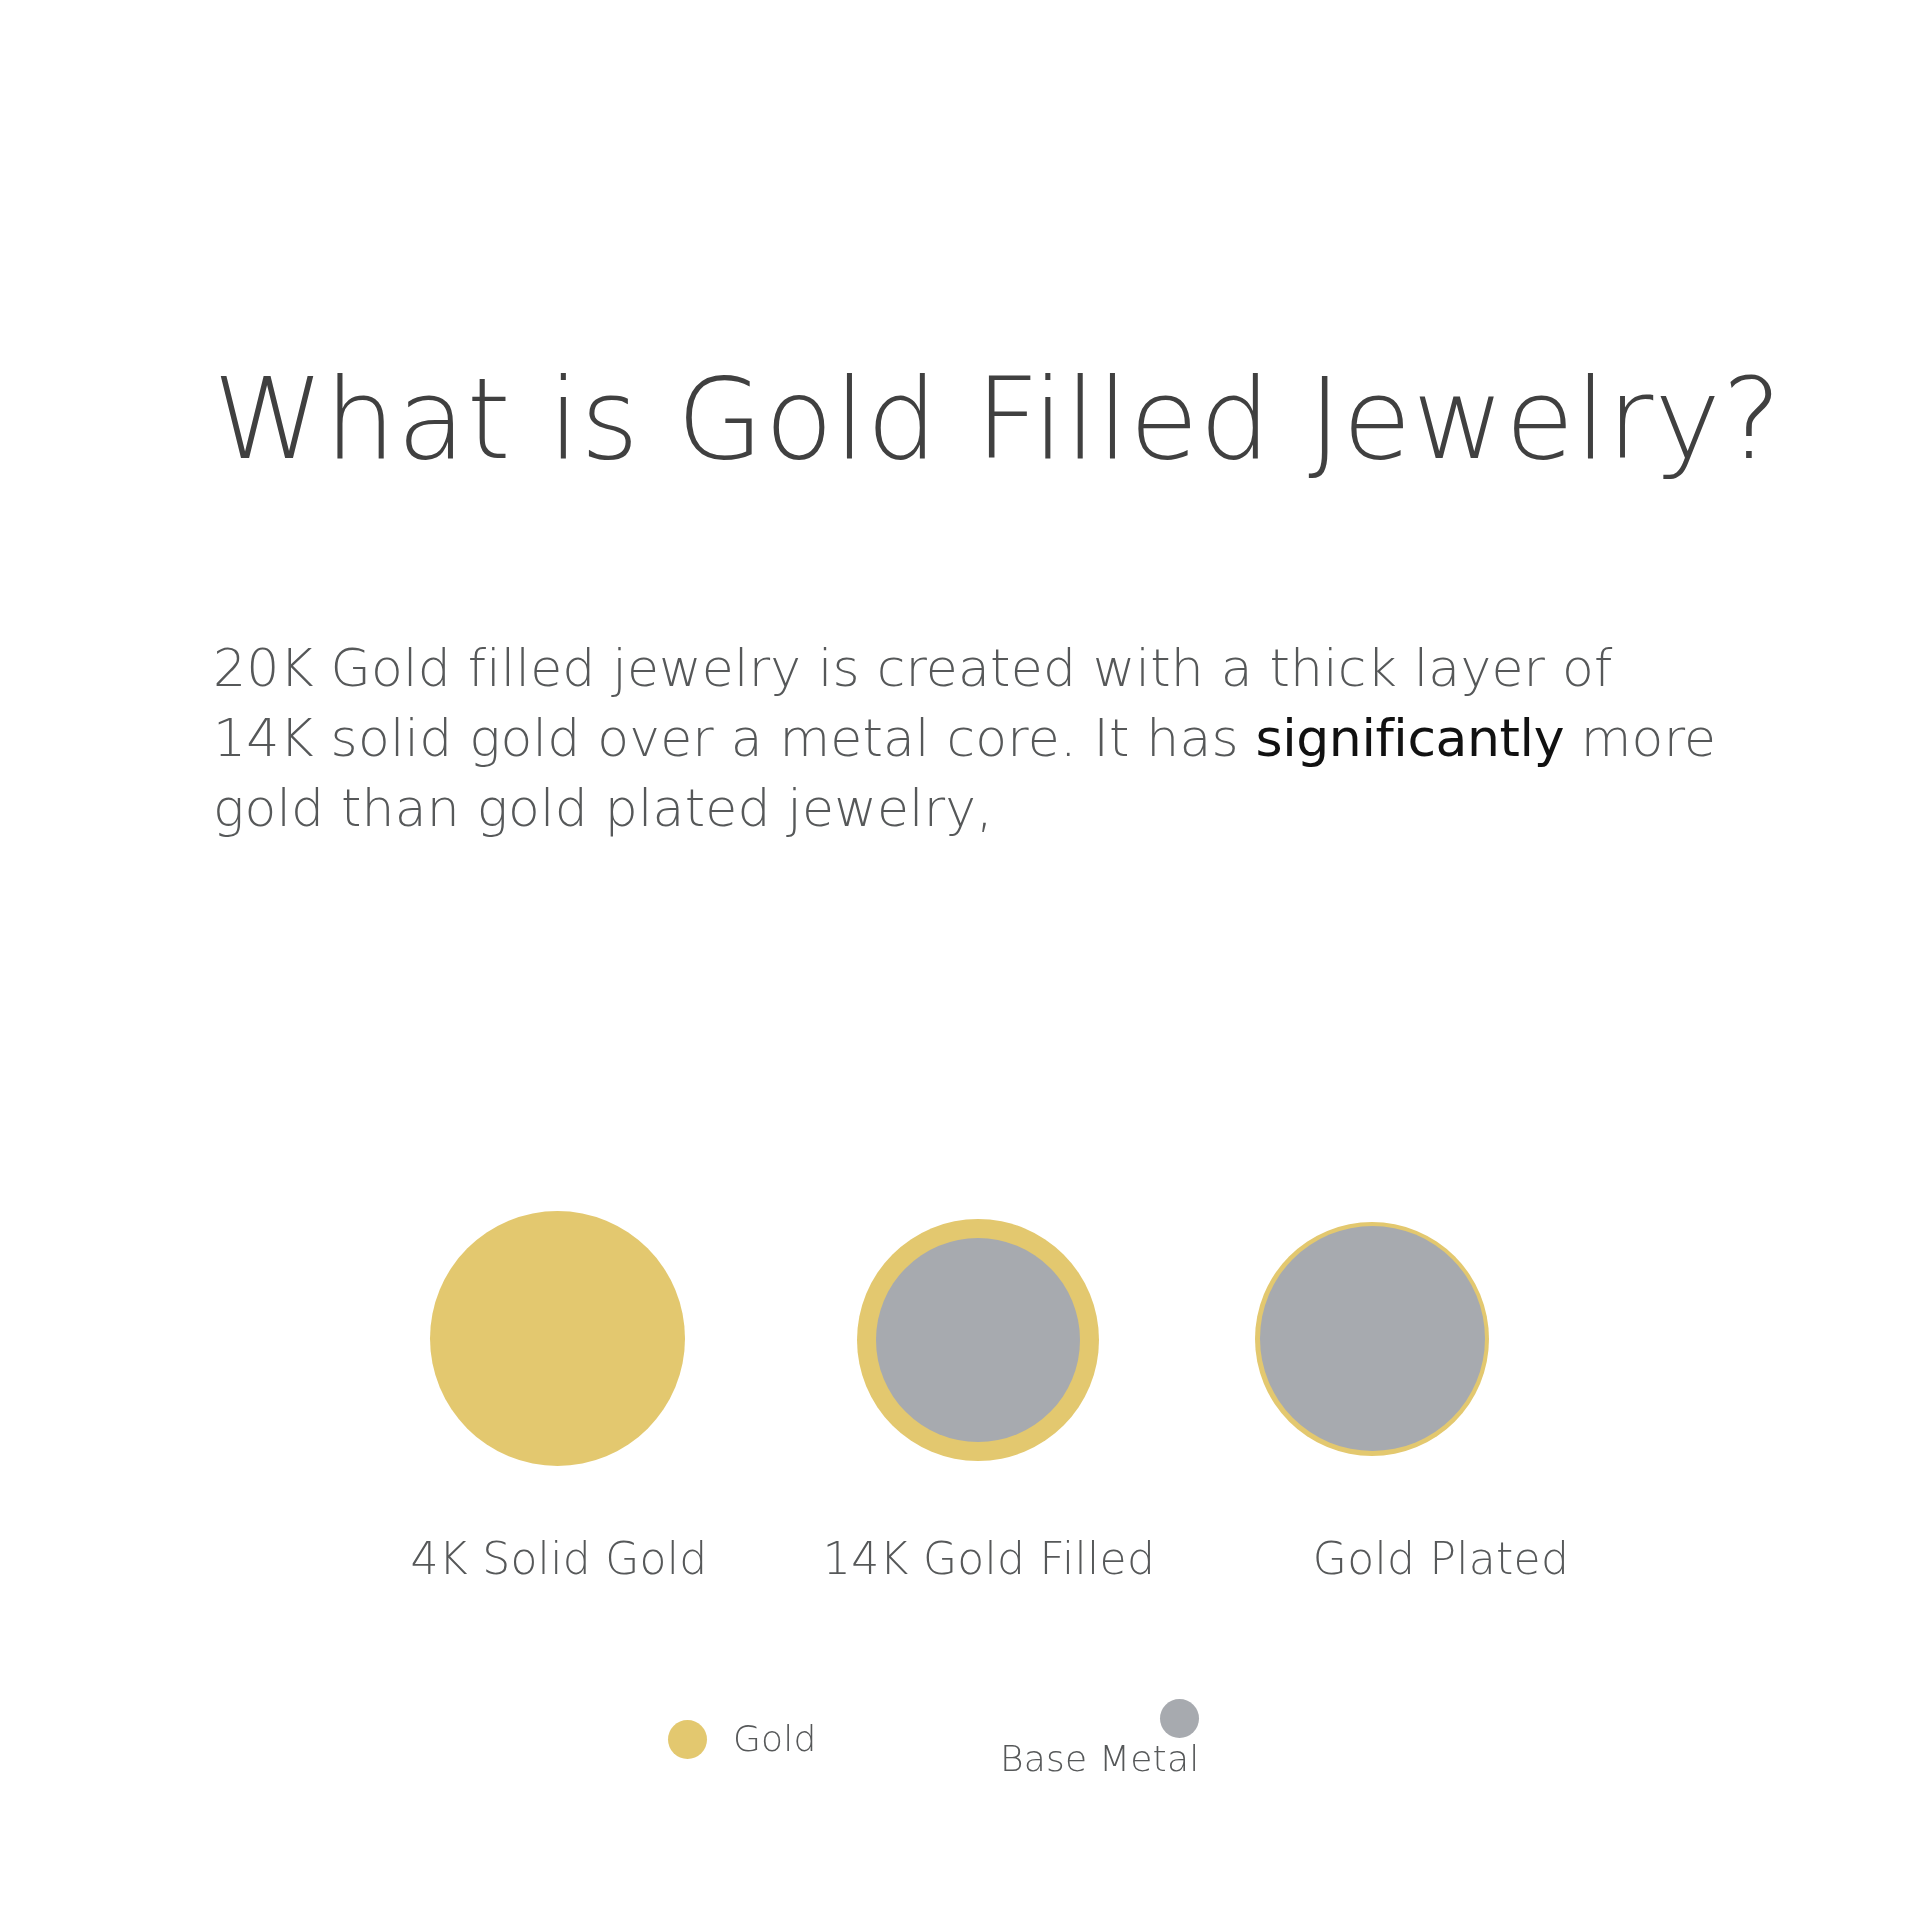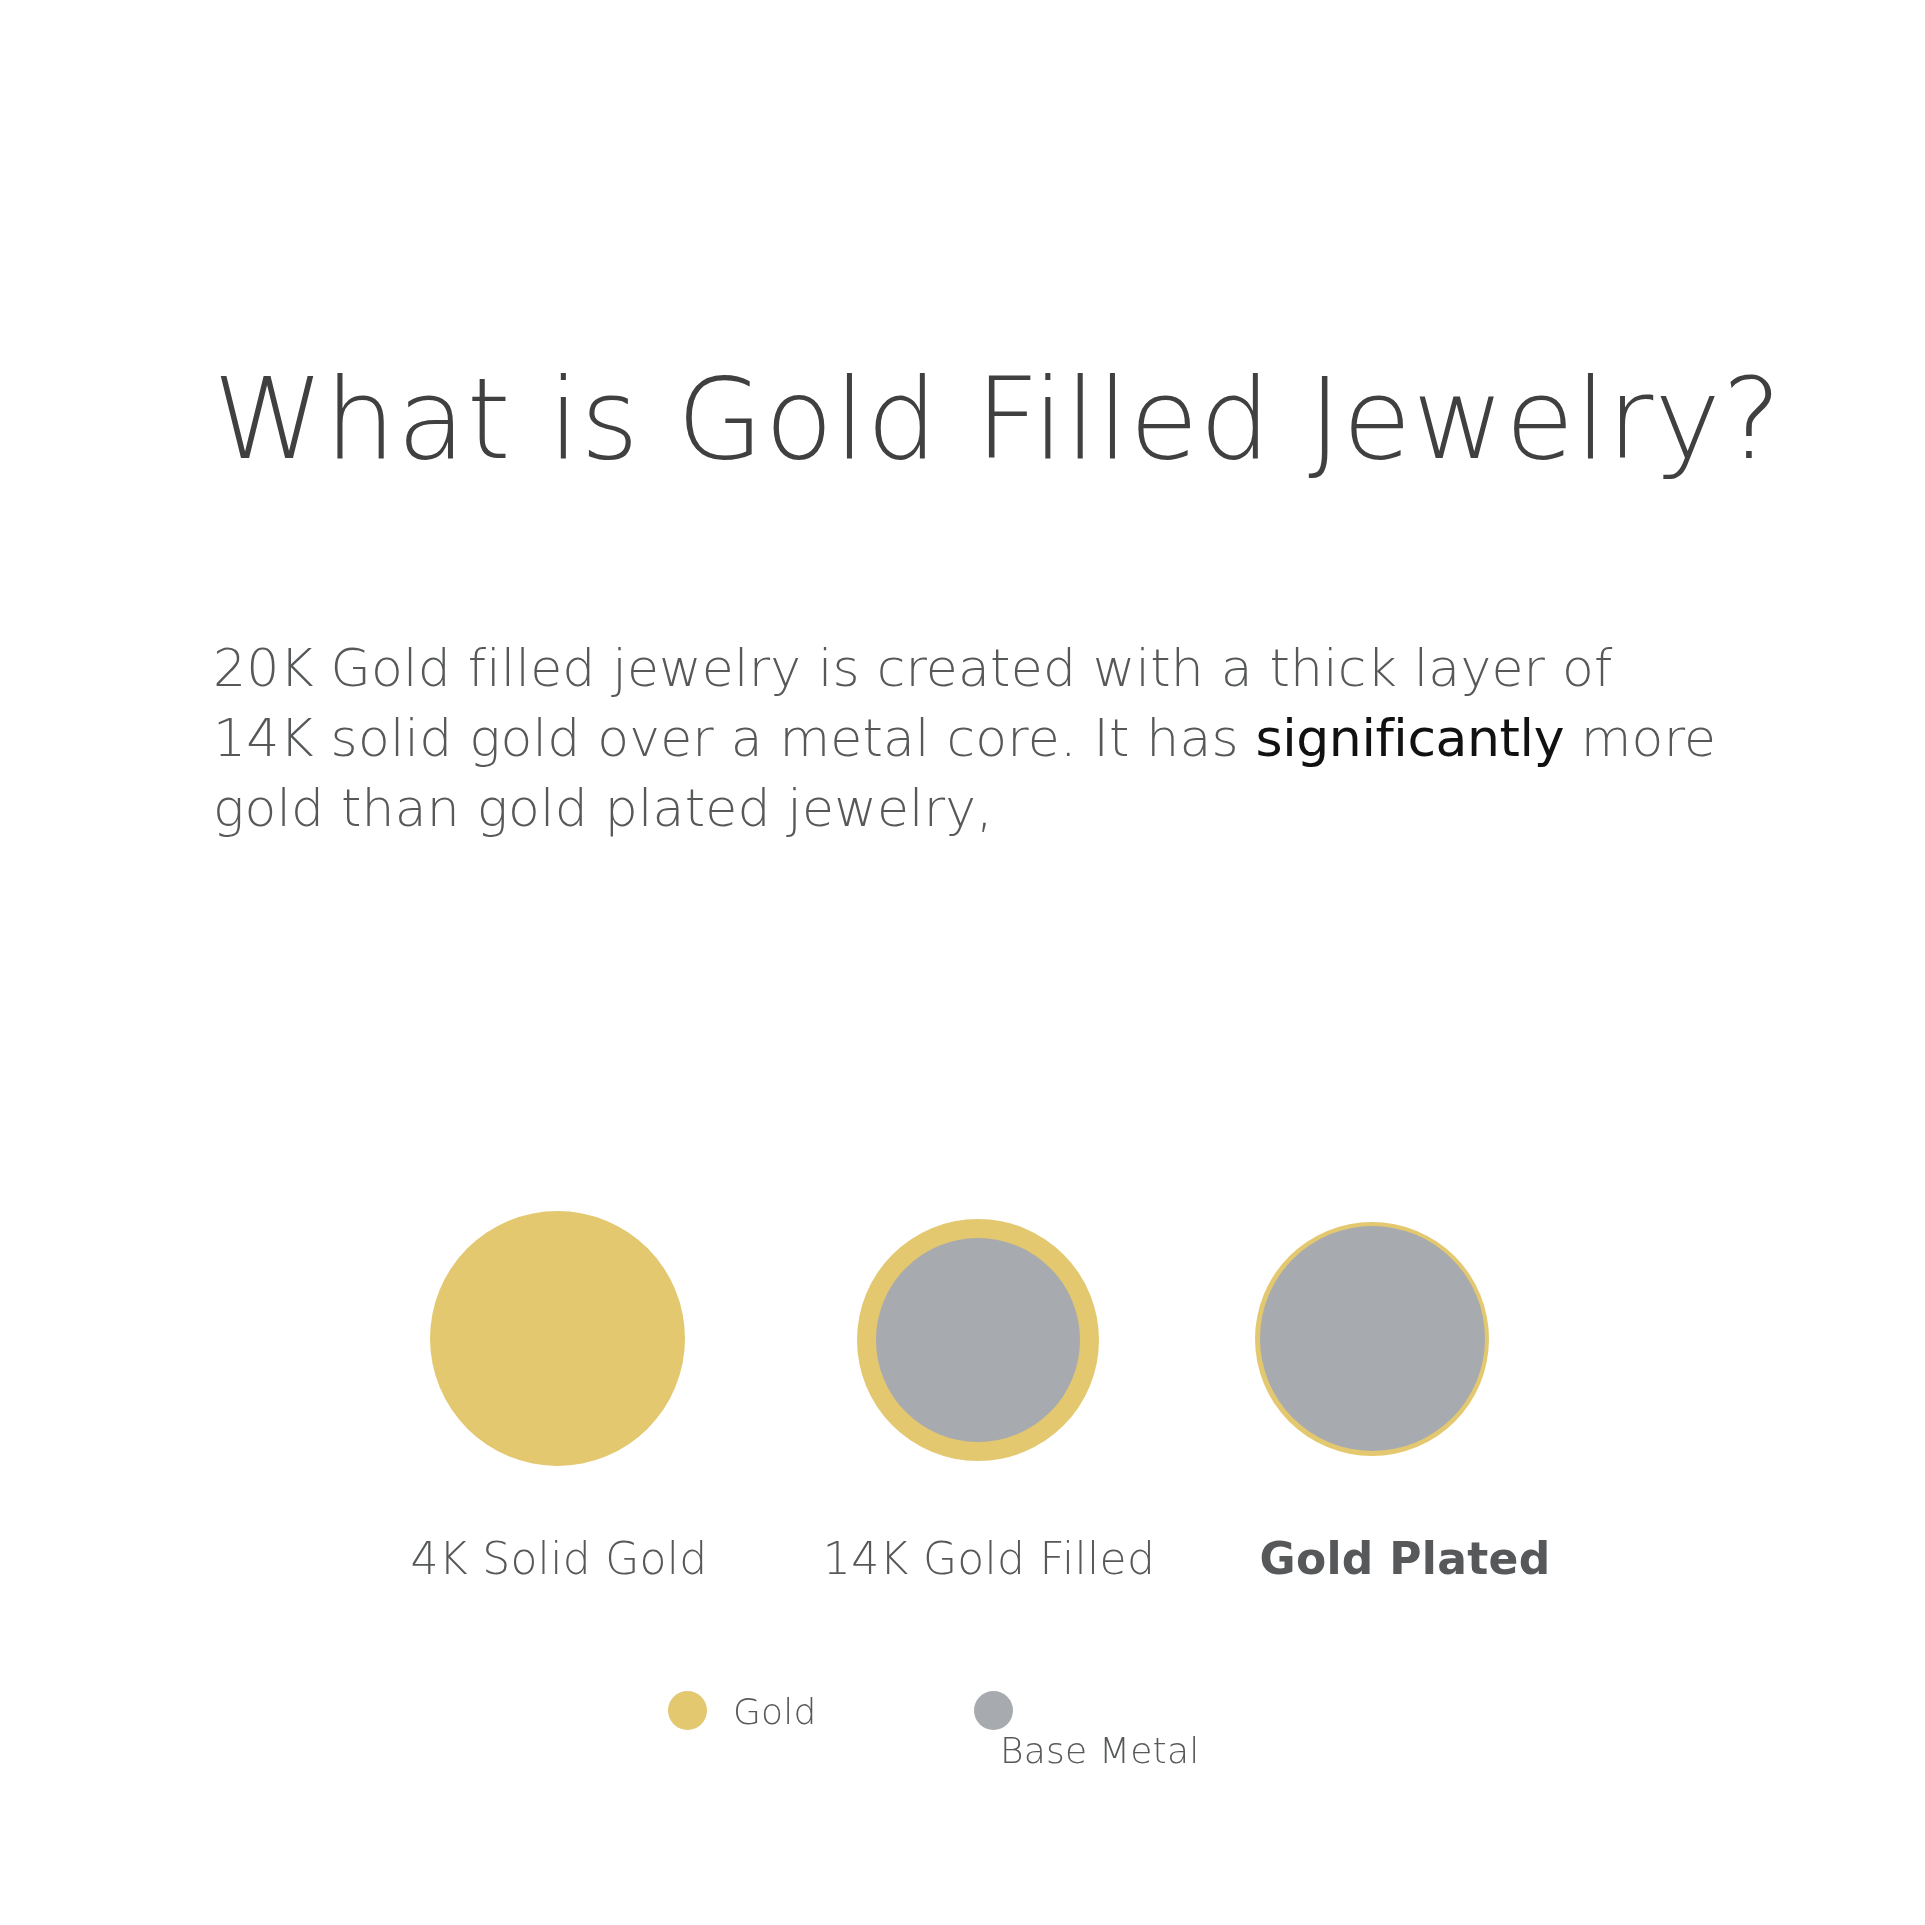--- a/index.html
+++ b/index.html
@@ -129,35 +129,35 @@
     font-family: "DejaVu Sans", "Liberation Sans", sans-serif;
     font-weight: 300;
     font-size: 44px;
     color: #565859;
     letter-spacing: 0.3px;
     white-space: nowrap;
     text-align: center;
   }
   #cap-solid  { left: 340px;  width: 438px; }
   #cap-filled { left: 770px; width: 438px; }
-  #cap-plated { left: 1186px; width: 438px; font-weight: bold; }
+  #cap-plated { left: 1222px; width: 438px; }
 
   
   .legend {
     position: absolute;
     left: 0;
     top: 1683px;
     width: 1926px;
     height: 68px;
   }
   .legend-item {
     position: absolute;
-    top: 8px;
+    top: 16px;
     display: flex;
-    align-items: flex-start;
+    align-items: flex-end;
     height: 60px;
     white-space: nowrap;
   }
   #legend-gold { left: 668px; }
   #legend-base { left: 974px; flex-direction: column; }
 
   .legend-swatch {
     width: 39px;
     height: 39px;
     border-radius: 50%;

